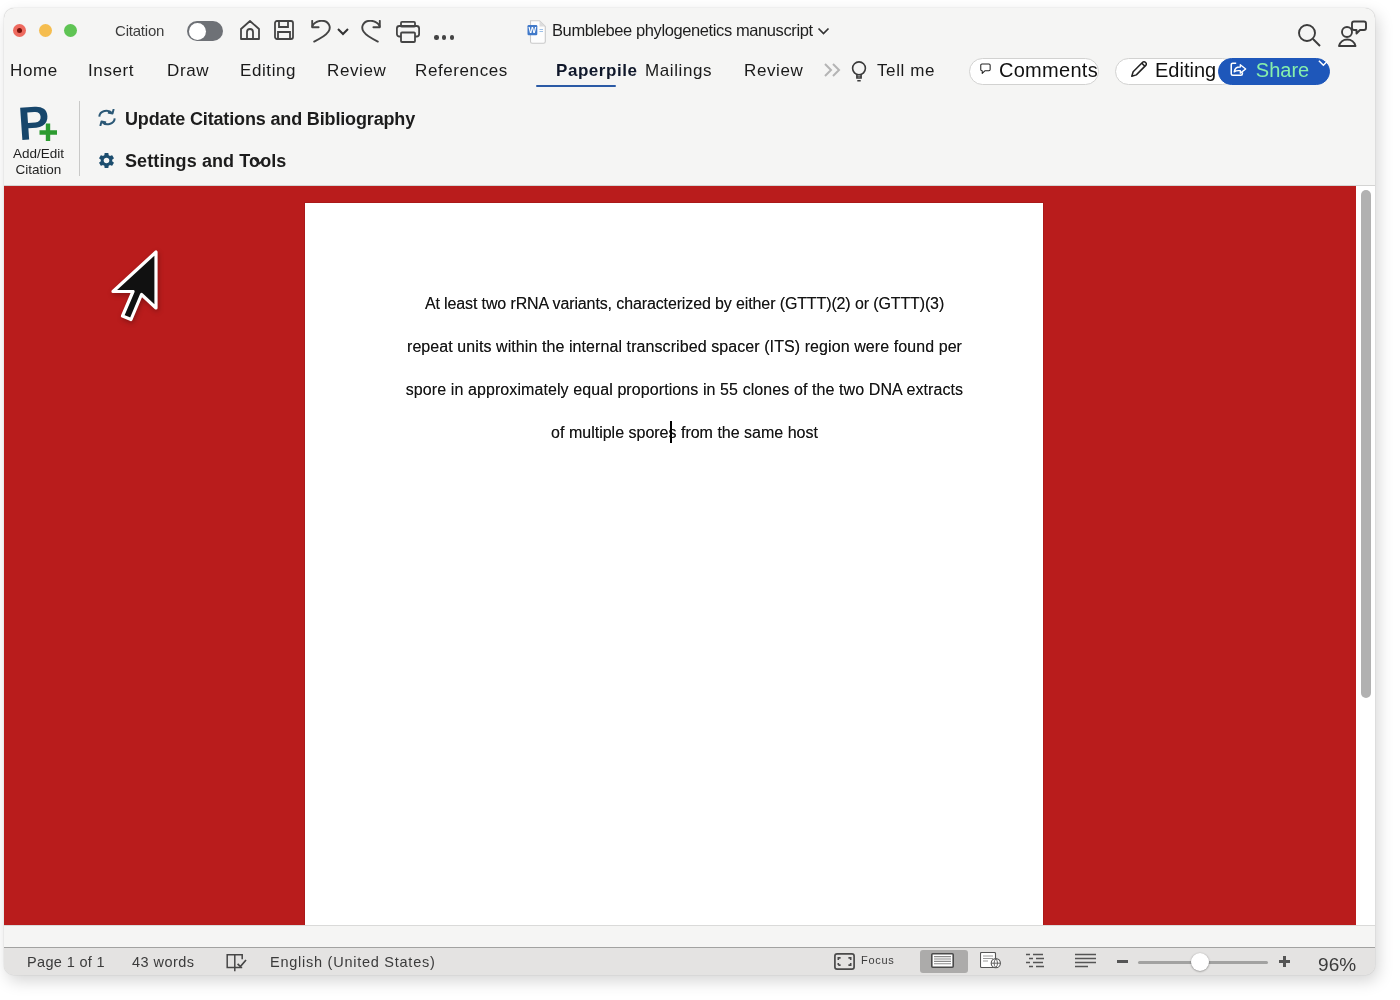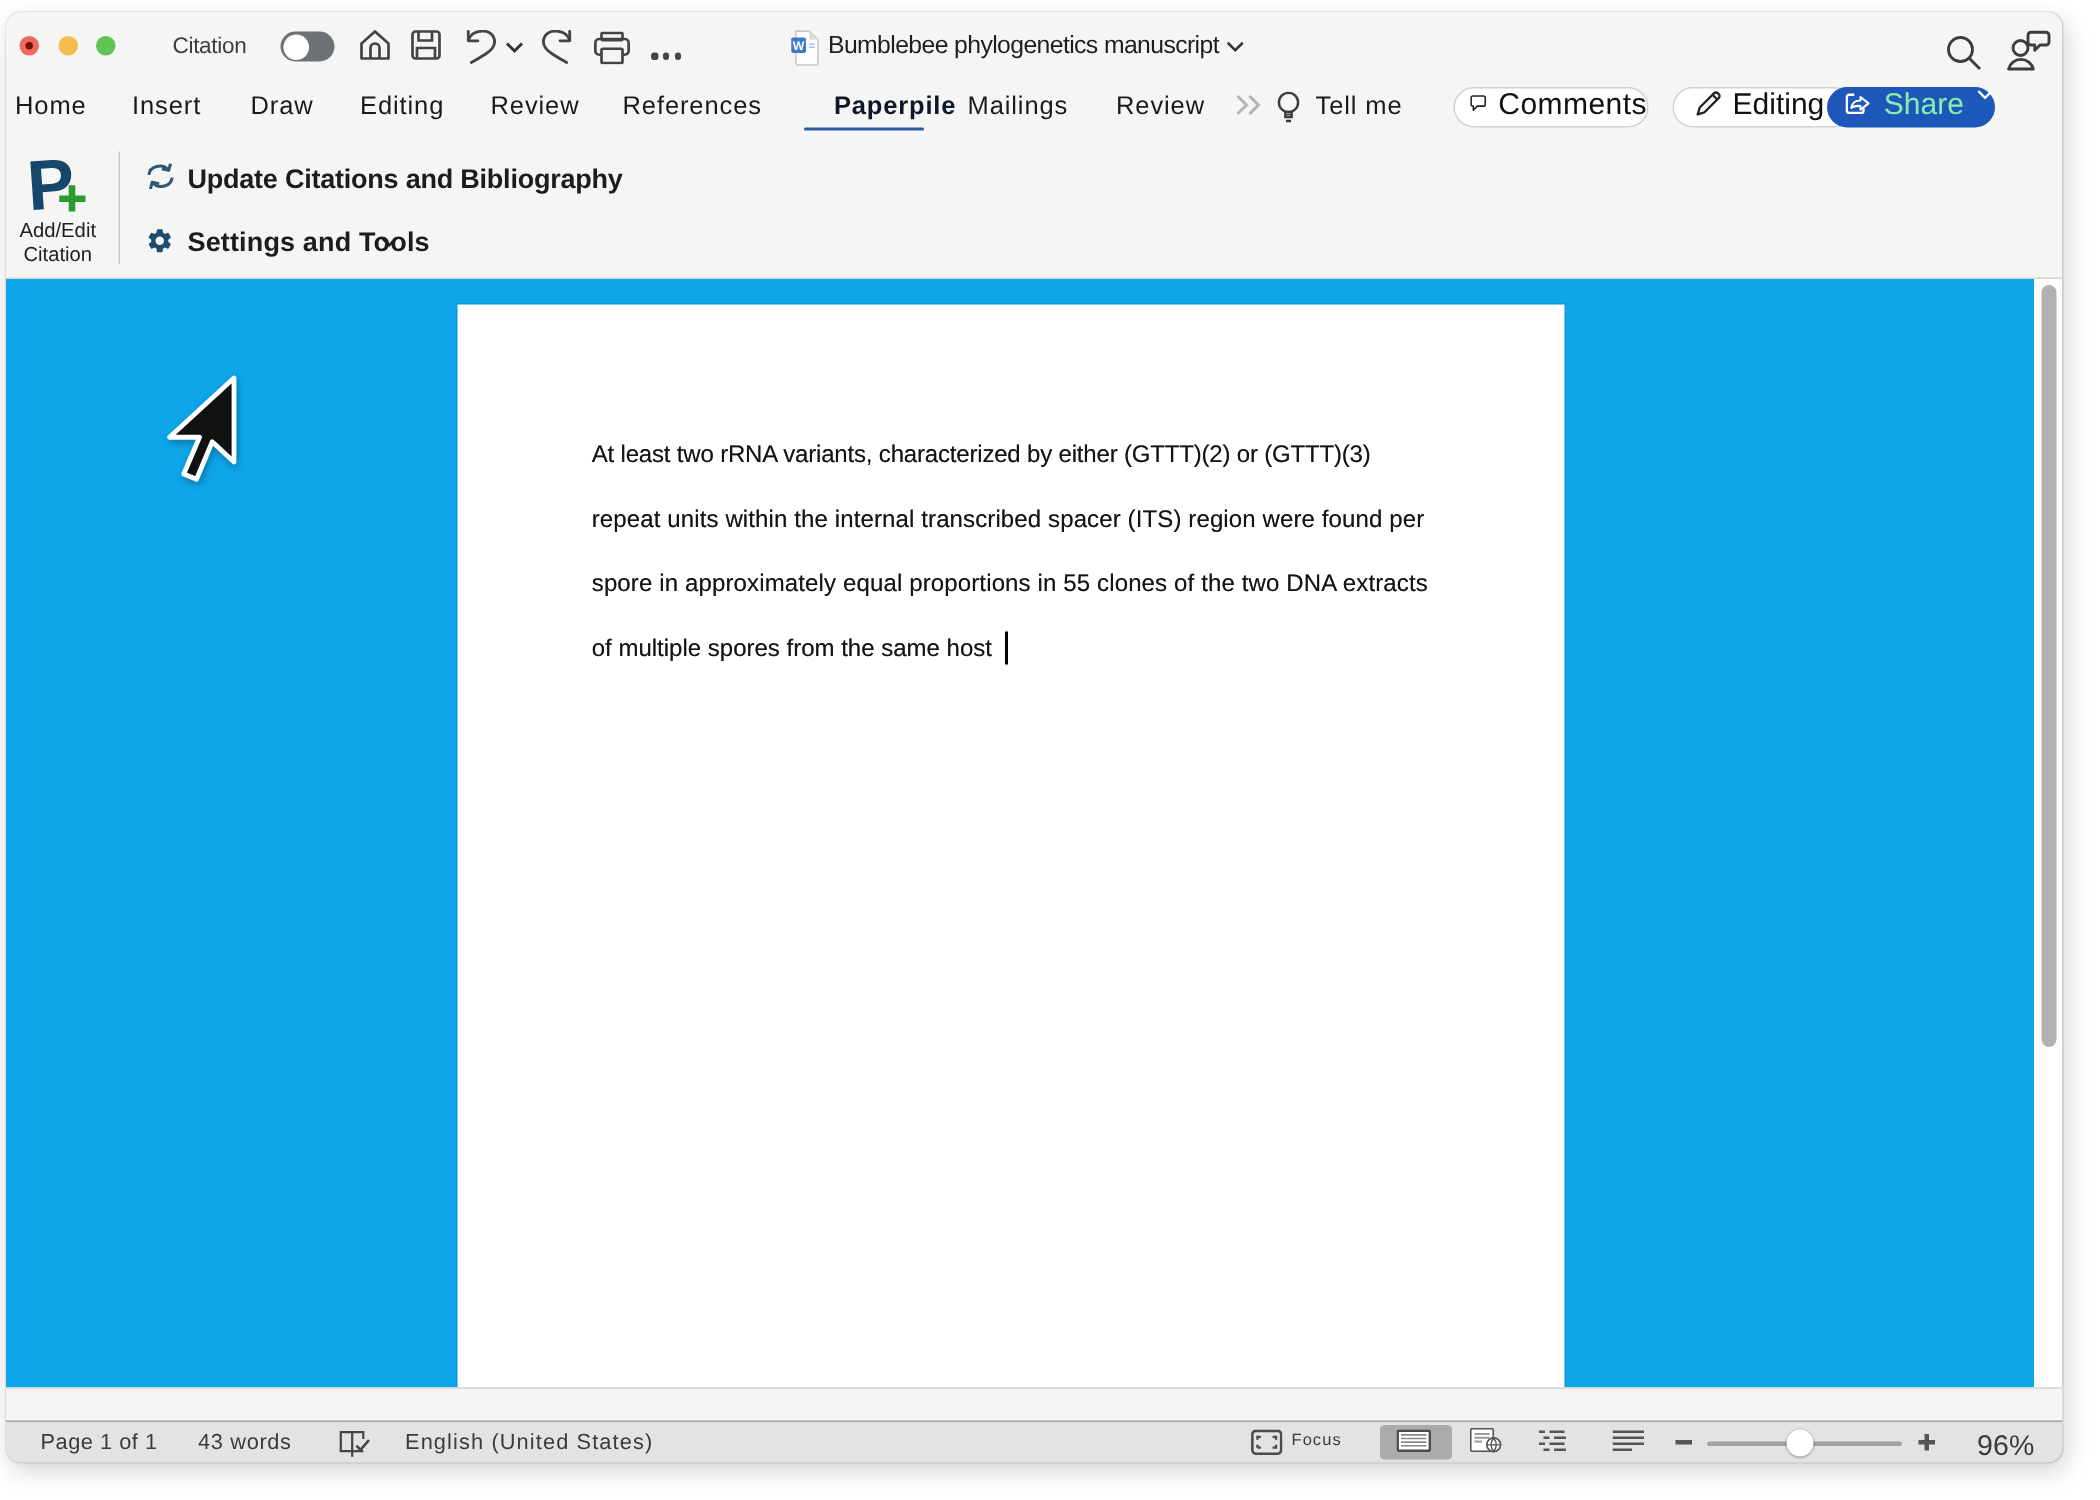--- a/index.html
+++ b/index.html
@@ -27,21 +27,21 @@
   #pp-underline { position:absolute; left:532px; top:76.5px; width:80px; height:2.8px; background:#2b5aa5; border-radius:2px; }
   .pillbtn { position:absolute; top:50px; height:27px; border:1px solid #d2d2d1; background:#ffffff; border-radius:14px;
              display:flex; align-items:flex-start; font-size:20px; color:#111; font-weight:normal; }
   
   #ribbon-border { position:absolute; left:0; top:177px; width:100%; height:1px; background:#d4d4d3; }
   #pp-logo { position:absolute; left:12px; top:92px; width:46px; height:42px; }
   #addedit { position:absolute; left:-1px; top:138px; width:71px; text-align:center; font-size:13.5px; color:#1f1f1f; line-height:15.8px; }
   #vsep { position:absolute; left:75px; top:93px; width:1px; height:75px; background:#c9c9c8; }
   .ribtext { position:absolute; font-size:18px; font-weight:bold; color:#1c1c1c; letter-spacing:0.1px; }
   
-  #docarea { position:absolute; left:0; top:178px; width:1371px; height:739px; background:#0ea5e9; }
+  #docarea { position:absolute; left:0; top:178px; width:1371px; height:739px; background:#b91c1c;text-align:center; }
   #page { position:absolute; left:301px; top:17px; width:738px; height:722px; background:#ffffff; box-shadow:0 0 0 1px rgba(0,0,0,0.08); }
   #doctext { position:absolute; left:89.5px; top:79px; text-shadow:0 0 0.3px rgba(0,0,0,0.55); width:580px; font-size:16px; color:#141414; line-height:43px; letter-spacing:0px; white-space:nowrap; }
   #caret { position:absolute; left:365px; top:218px; width:1.8px; height:22px; background:#000; }
   #vscroll { position:absolute; left:1352px; top:0; width:19px; height:739px; background:#ffffff; }
   #vthumb { position:absolute; left:4.5px; top:4px; width:10.5px; height:508px; background:#b1b1b1; border-radius:5.5px; }
   
   #hstrip { position:absolute; left:0; top:917px; width:1371px; height:22px; background:#f5f5f4; border-top:1px solid #dadad9; }
   #sbar { position:absolute; left:0; top:939px; width:1371px; height:28px; background:#e4e3e2; border-top:1.5px solid #a2a2a1; }
   .stext { position:absolute; top:5.5px; font-size:14.5px; color:#3b3b3b; white-space:nowrap; letter-spacing:0.1px; }
   #viewbtn { position:absolute; left:916px; top:1.5px; width:48px; height:23px; background:#acabaa; border-radius:3px; }

